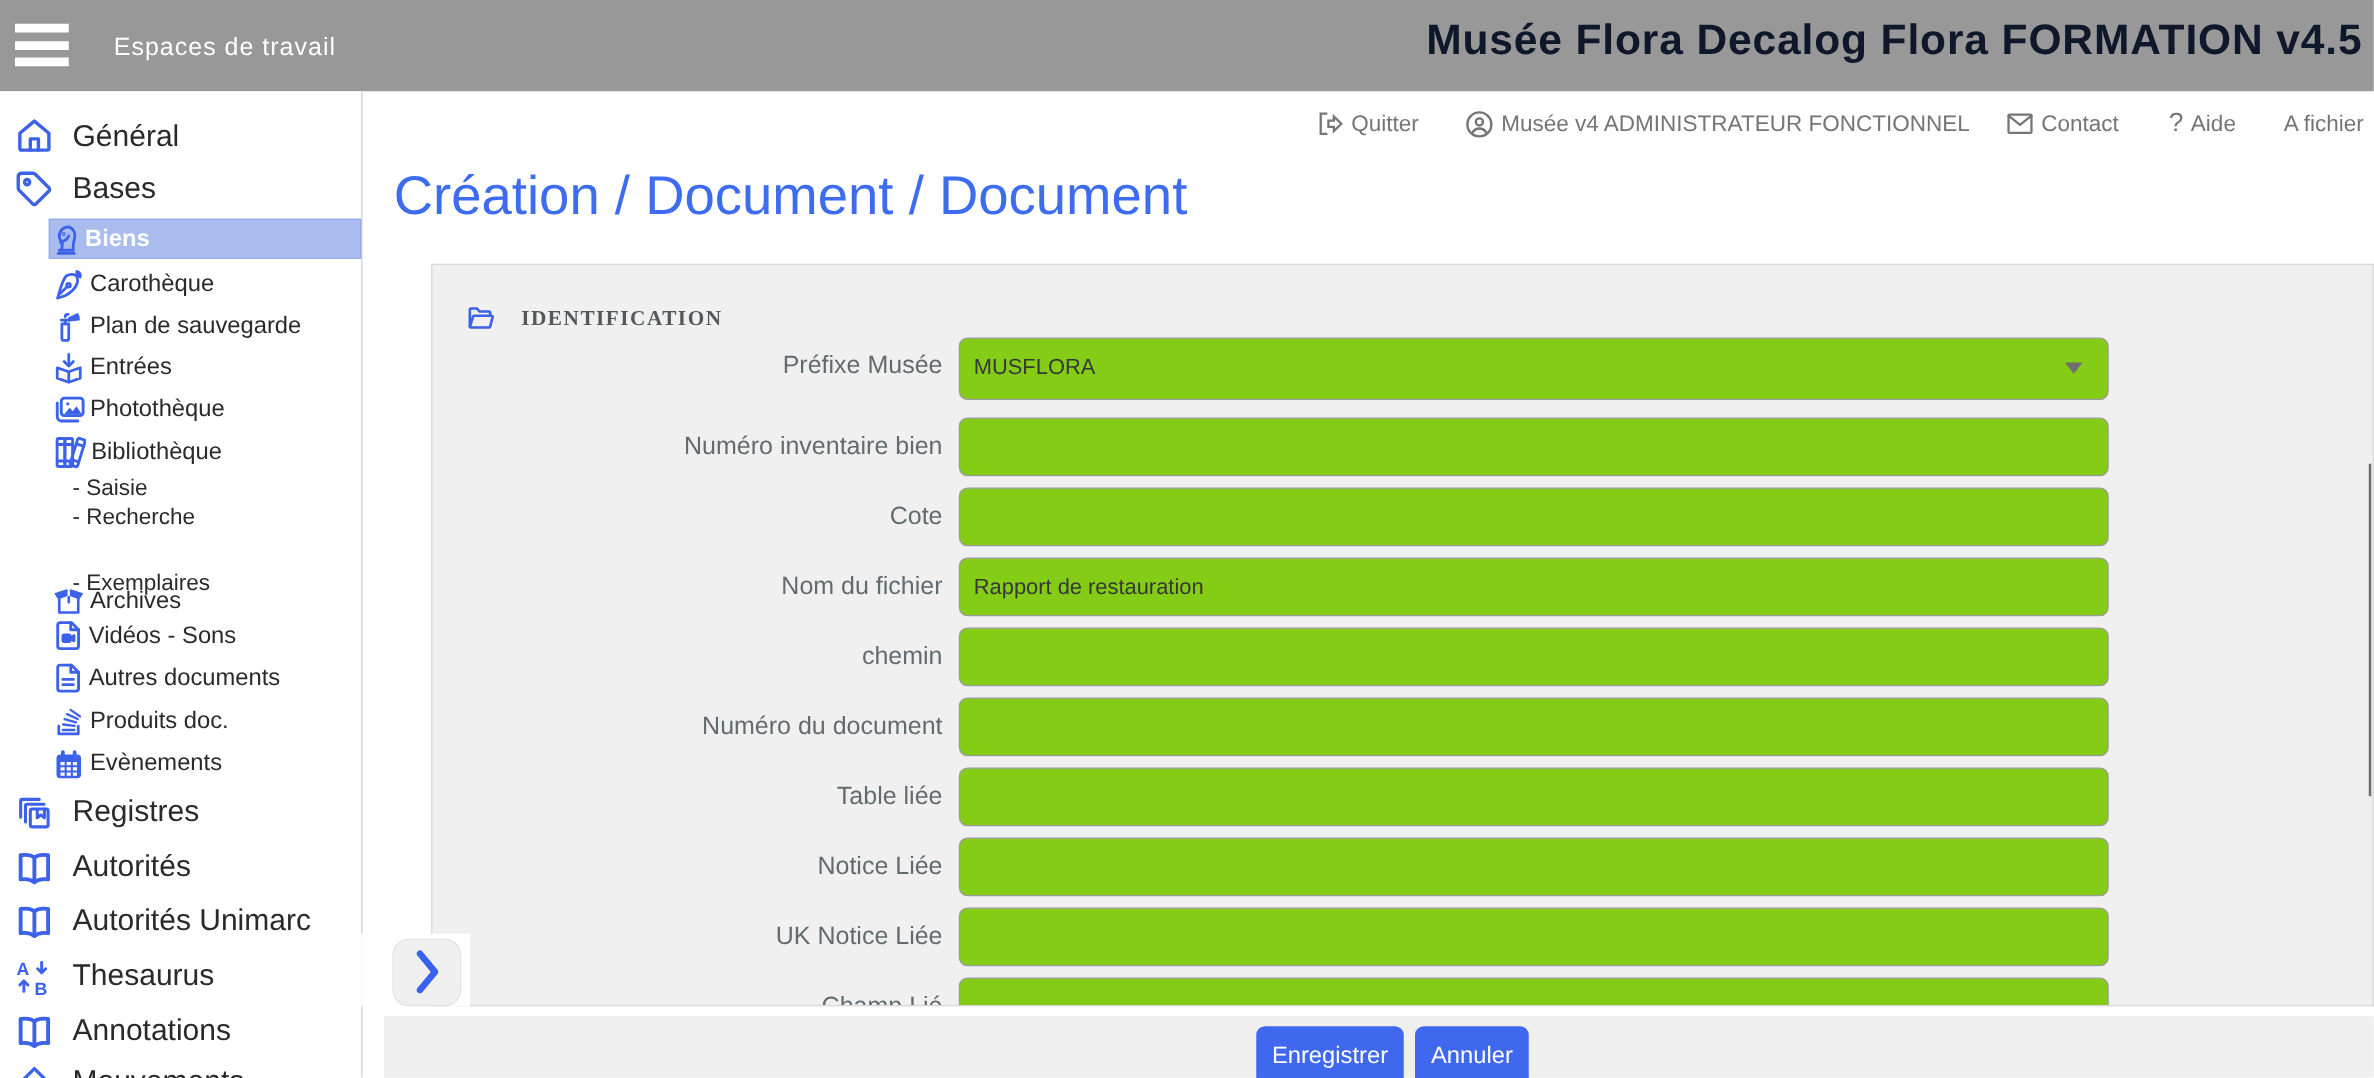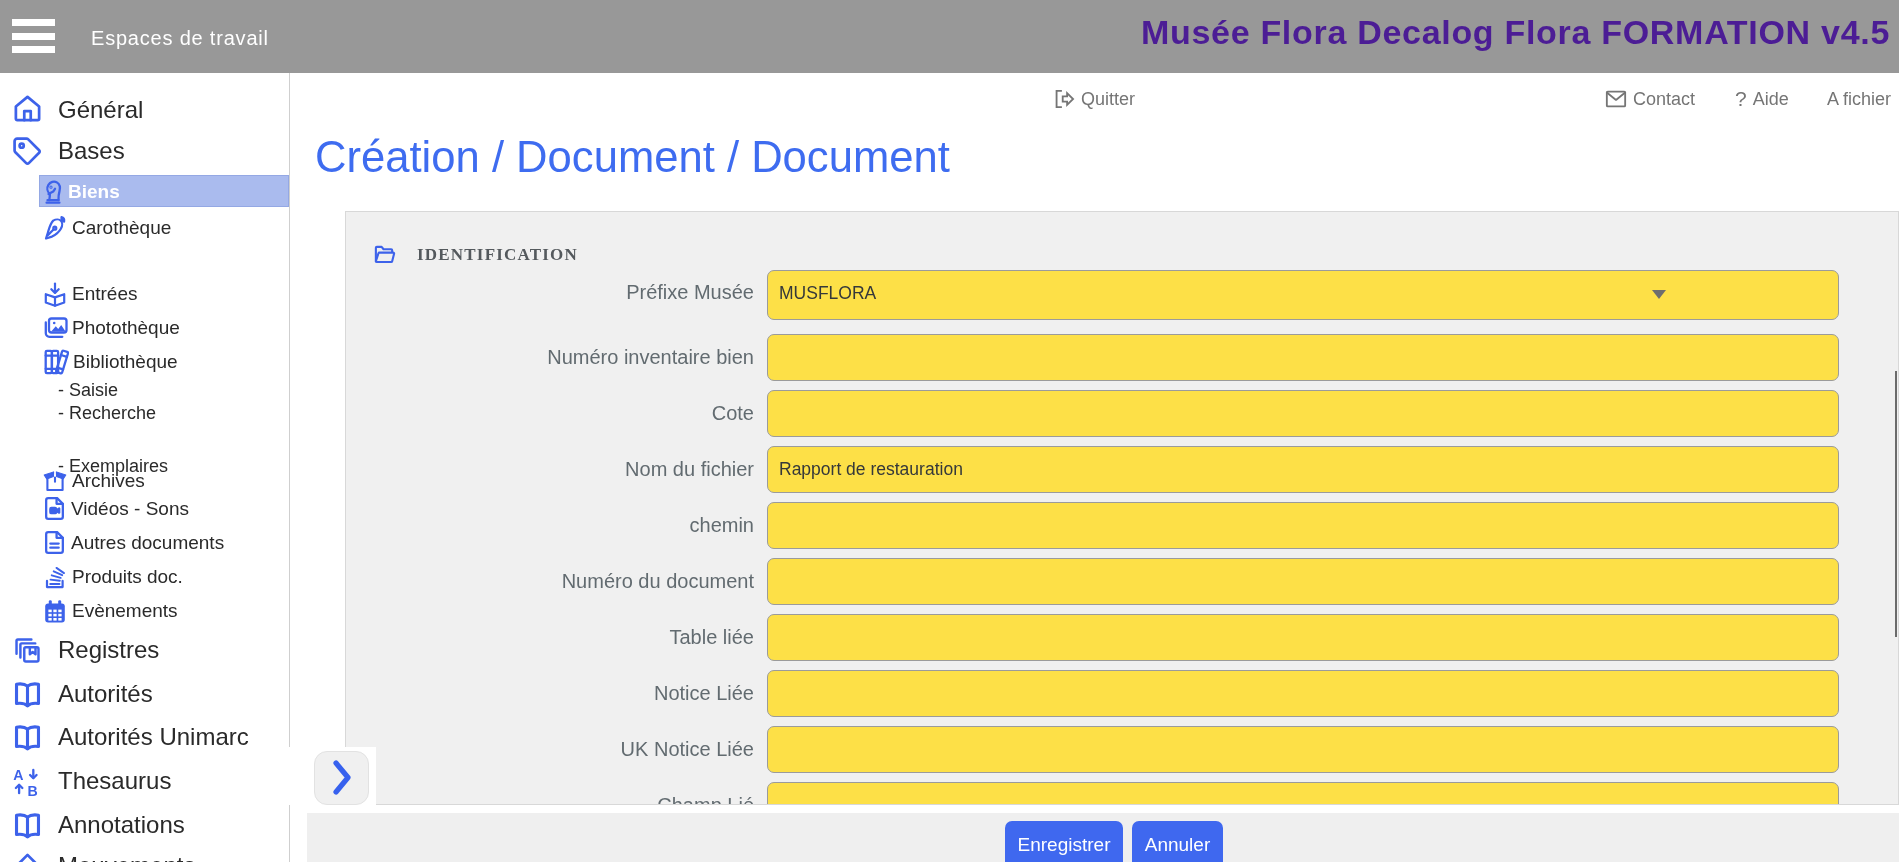--- a/index.html
+++ b/index.html
@@ -3,40 +3,40 @@
 <meta charset="utf-8">
 <style>
 * { margin:0; padding:0; box-sizing:border-box; }
 html,body { width:1899px; height:862px; overflow:hidden; font-family:"Liberation Sans", sans-serif; background:#fff; }
 
 
 #topbar { position:absolute; left:0; top:0; width:1899px; height:73px; background:#989898; }
 #burger { position:absolute; left:12px; top:19px; width:43px; height:34px; }
 #burger div { position:absolute; left:0; width:43px; height:7px; background:#fff; }
 #espaces { position:absolute; left:91px; top:27px; color:#fff; font-size:20px; letter-spacing:0.8px; }
-#apptitle { position:absolute; right:9px; top:13px; color:#4c1d95; font-size:34px; font-weight:bold; letter-spacing:0.7px; }
+#apptitle { position:absolute; right:9px; top:13px; color:#0f172a; font-size:34px; font-weight:bold; letter-spacing:0.7px; }
 
 
 #sidebar { position:absolute; left:0; top:73px; width:290px; height:789px; background:#fff; border-right:1px solid #cfcfcf; }
 .nav1 { position:absolute; left:12px; display:flex; align-items:center; gap:15px; color:#2a2a2a; font-size:24px; white-space:nowrap; }
 .nav2 { position:absolute; left:42px; display:flex; align-items:center; gap:4px; color:#2a2a2a; font-size:19px; white-space:nowrap; }
 .nav3 { position:absolute; left:58px; color:#2a2a2a; font-size:18px; white-space:nowrap; }
 #hl-biens { position:absolute; left:39px; top:102px; width:250px; height:32px; background:#aabbee; border:1px solid #94a8e4; }
 .nav2.sel { color:#fff; font-weight:bold; }
 #utilbar { position:absolute; left:0; top:73px; width:1899px; height:52px; }
 .util { position:absolute; top:0; height:52px; display:flex; align-items:center; gap:6px; color:#757575; font-size:18px; white-space:nowrap; }
 #pagetitle { position:absolute; left:315px; top:133px; color:#3e6cf0; font-size:43.6px; }
 
 
 #panel { position:absolute; left:345px; top:211px; width:1554px; height:594px; background:#f0f0f0; border:1px solid #d8d8d8; overflow:hidden; }
 #sechead { position:absolute; left:27px; top:31px; display:flex; align-items:center; gap:21px; }
 #sechead span { color:#54595d; font-size:17px; font-weight:bold; letter-spacing:1.2px;font-family:Liberation Serif, serif; }
 .row { position:absolute; left:0; width:1554px; }
 .lbl { position:absolute; right:1146px; top:0; height:46px; display:flex; align-items:center; color:#626b70; font-size:20px; white-space:nowrap; }
-.fld { position:absolute; left:421px; top:0; width:1072px; height:47px; background:#fde047; border:1px solid #9b9b9b; border-radius:7px; display:flex; align-items:center; padding-left:11px; font-size:17.5px; color:#35383a; }
+.fld { position:absolute; left:421px; top:0; width:920px; height:47px; background:#84cc16; border:1px solid #9b9b9b; border-radius:7px; display:flex; align-items:center; padding-left:11px; font-size:17.5px; color:#35383a; }
 .fld.sel44 { height:50px; align-items:flex-start; padding-top:12px; } .row1 .lbl { height:50px; align-items:flex-start; padding-top:11px; }
 .dd { position:absolute; left:1306px; top:20px; width:0; height:0; border-left:7px solid transparent; border-right:7px solid transparent; border-top:9px solid #6e6e6e; }
 
 
 #chevwrap { position:absolute; left:289px; top:747px; width:87px; height:58px; background:#fff; }
 #chevbtn { position:absolute; left:25px; top:4px; width:55px; height:54px; background:#f0f0f0; border:1px solid #e2e2e2; border-radius:13px; display:flex; align-items:center; justify-content:center; }
 #chevbtn svg { display:block; }
 
 
 #botbar { position:absolute; left:307px; top:813px; width:1592px; height:49px; background:#efefef; }
@@ -94,20 +94,30 @@
   <div class="nav2" style="top:139px; height:31px;">
     <svg class="ic" width="26" height="26" viewBox="0 0 26 26" style="stroke-width:2.2">
         <path d="M11.2 5.6c3-1.7 6.3-1.3 7.7.1 1.4 1.4 1.8 4.7.1 7.7-1.6 3-4.4 5.8-9 8.2L4 23.5l1.9-6C7.5 12.1 8.4 8.4 11.2 5.6z"></path>
         <path d="M11.8 14.2 5.9 20.1"></path>
         <circle cx="12.8" cy="13.2" r="1.5"></circle>
         <path d="M19.5 2.2c-.3 2.2.4 3.7 2.6 4.4 .5-2.4-.4-4-2.6-4.4z" style="fill:#3d62ea"></path>
       </svg>
     <span>Carothèque</span>
   </div>
 
+  <div class="nav2" style="top:172px; height:31px;">
+    <svg class="ic" width="26" height="26" viewBox="0 0 26 26" style="stroke-width:2.2">
+        <path d="M7.5 11h5.5v11.5a1.8 1.8 0 0 1-1.8 1.8H9.3a1.8 1.8 0 0 1-1.8-1.8z"></path>
+        <path d="M10.2 11V8"></path>
+        <path d="M7 8h6.5"></path>
+        <path d="M10.2 5.3c0-1 .8-1.8 1.8-1.8h.5"></path>
+        <path d="M13.2 6.5 20 3.2c1 1.3 1.4 2.9 1.2 4.6l-7.6 .8z" style="fill:#3d62ea;stroke-width:1.4"></path>
+      </svg>
+    <span>Plan de sauvegarde</span>
+  </div>
 
   <div class="nav2" style="top:205px; height:31px;">
     <svg class="ic" width="26" height="26" viewBox="0 0 26 26" style="stroke-width:2.2">
         <path d="M13 2.5v9"></path>
         <path d="M9.3 8.2 13 11.9l3.7-3.7"></path>
         <path d="M3.8 13.2 13 16.4l9.2-3.2v8.3L13 24.8l-9.2-3.3z"></path>
         <path d="M13 16.4v8.2"></path>
       </svg>
     <span>Entrées</span>
   </div>
@@ -258,20 +268,28 @@
 </div>
 
 <div id="utilbar">
   <div class="util" style="left:1053px">
       <svg width="22" height="22" viewBox="0 0 24 24" style="stroke:#757575;fill:none;stroke-width:2;stroke-linecap:square;stroke-linejoin:miter">
         <path d="M8.7 3.2H3.9v17.6h4.8"></path>
         <path d="M10.6 9.2h4.8V5.6l6.5 6.4-6.5 6.4v-3.6h-4.8z"></path>
       </svg>
       <span>Quitter</span>
     </div>
+  <div class="util" style="left:1172px">
+      <svg width="23" height="23" viewBox="0 0 24 24" style="stroke:#757575;fill:none;stroke-width:2;stroke-linecap:round;stroke-linejoin:round">
+        <circle cx="12" cy="12" r="10"></circle>
+        <circle cx="12" cy="10" r="3"></circle>
+        <path d="M6.2 19a6.5 6.5 0 0 1 11.6 0"></path>
+      </svg>
+      <span>Musée v4 ADMINISTRATEUR FONCTIONNEL</span>
+    </div>
   <div class="util" style="left:1605px">
       <svg width="22" height="22" viewBox="0 0 24 24" style="stroke:#757575;fill:none;stroke-width:2;stroke-linecap:round;stroke-linejoin:round">
         <rect x="2" y="4" width="20" height="16" rx="1"></rect>
         <polyline points="2,5 12,13 22,5"></polyline>
       </svg>
       <span>Contact</span>
     </div>
   <div class="util" style="left:1735px">
       <span style="font-size:21px">?</span>
       <span>Aide</span>

